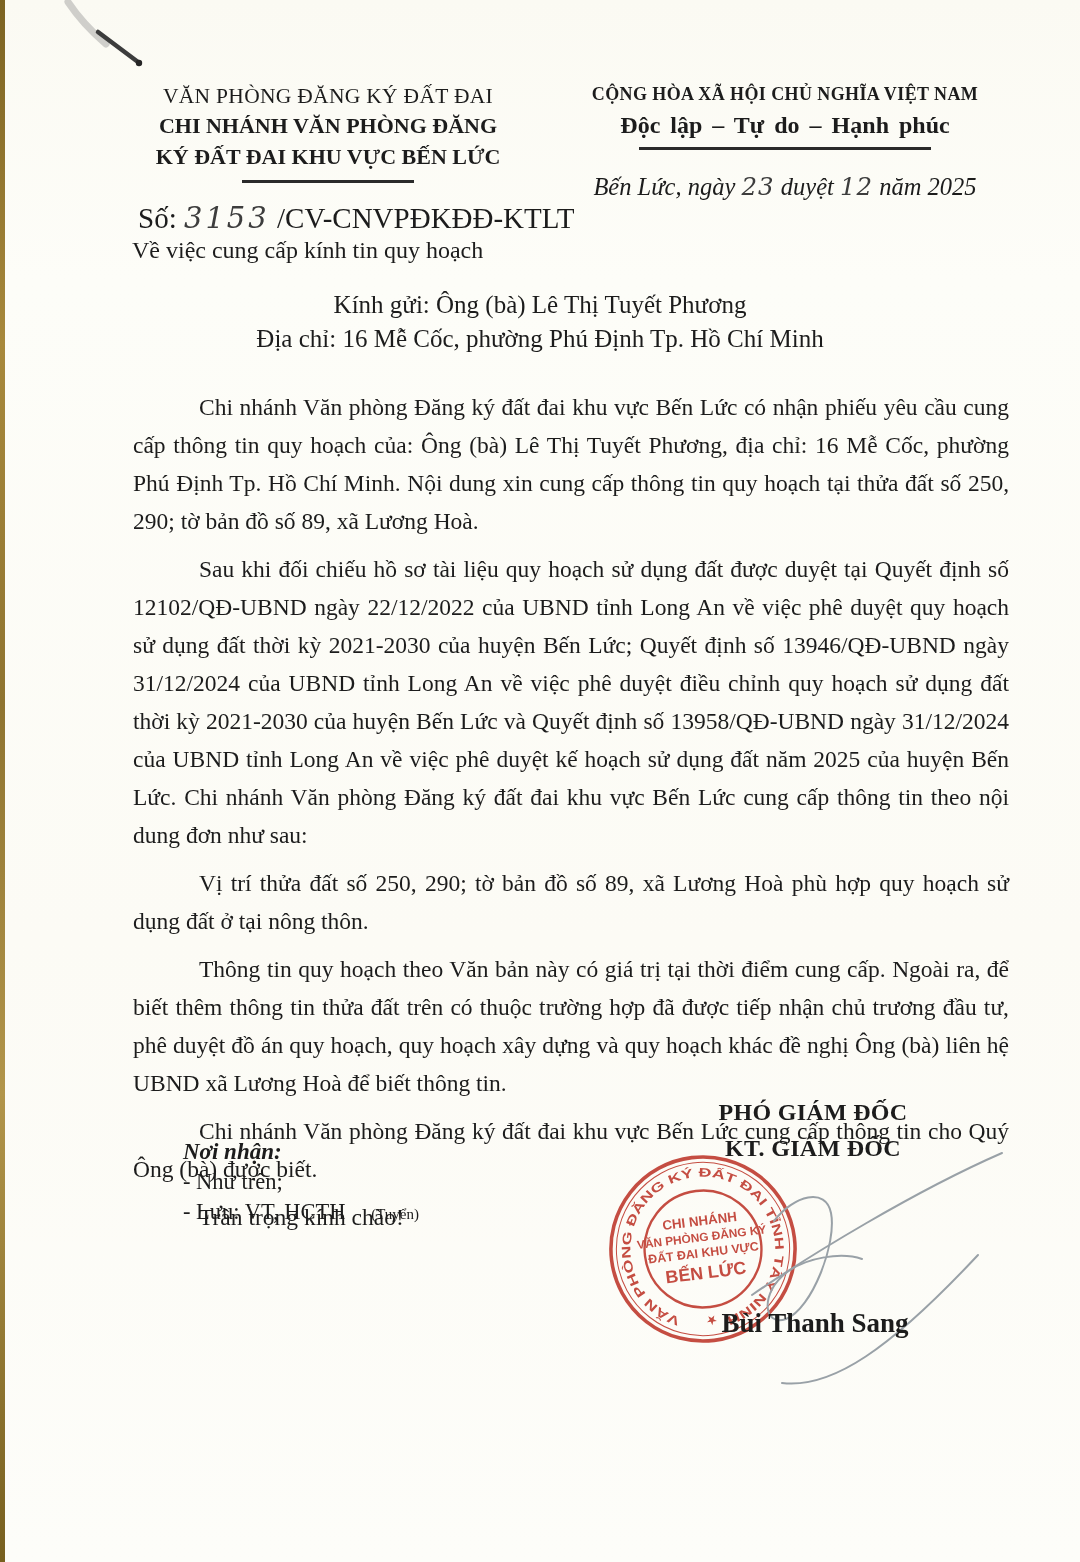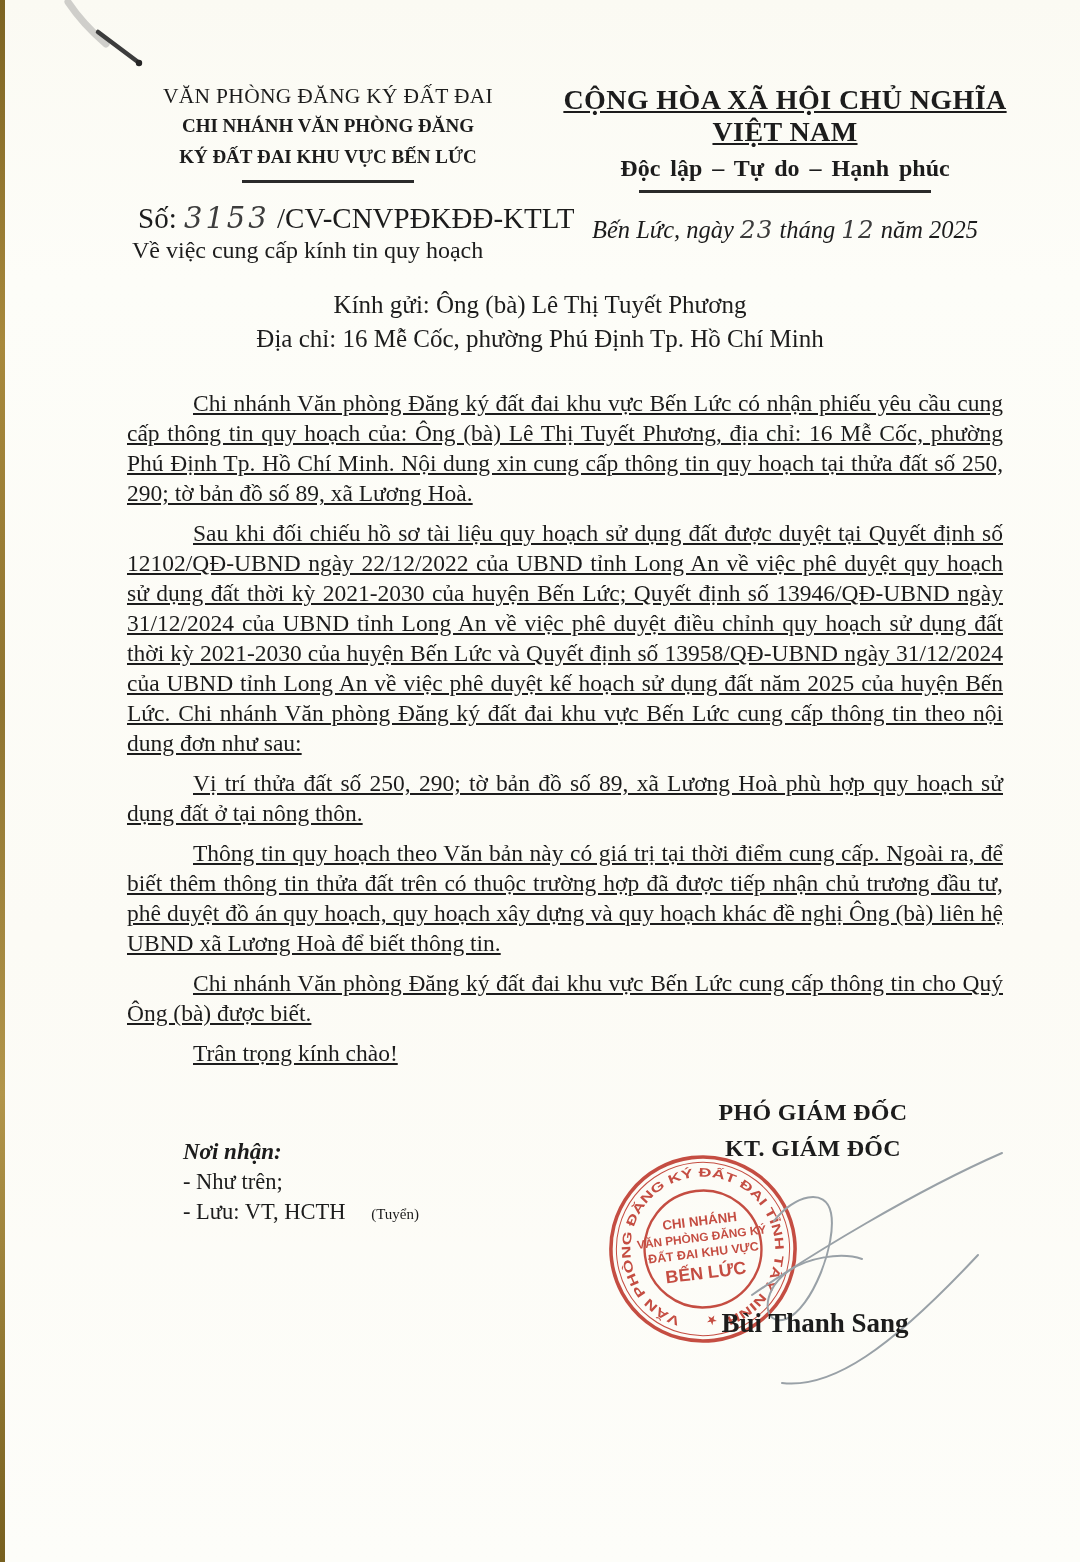--- a/index.html
+++ b/index.html
@@ -12,36 +12,36 @@
   }
   
   .edge-left{position:absolute;left:0;top:0;bottom:0;width:5px;
     background:linear-gradient(180deg,#7c6322 0%,#a8893c 22%,#8f7430 45%,#b2954a 70%,#77601f 100%);}
   .edge-right{position:absolute;right:0;top:1085px;height:330px;width:7px;
     background:linear-gradient(to left, rgba(130,130,132,.5), rgba(130,130,132,0));}
   .corner-mark{position:absolute;left:40px;top:0;}
   
   .hdr-left{position:absolute;left:118px;top:84px;width:420px;text-align:center;}
   .hdr-left .org-parent{font-size:21.5px;letter-spacing:.3px;}
-  .hdr-left .org-name{font-size:19px;font-weight:bold;line-height:29px;margin-top:2px;}
+  .hdr-left .org-name{font-size:22px;font-weight:bold;line-height:29px;margin-top:2px;}
   .rule-left{width:172px;height:3px;background:#2a2a2a;margin:9px auto 0;}
   .so-line{margin-top:18px;text-align:left;padding-left:20px;font-size:29px;white-space:nowrap;}
   .hand{font-family:"DejaVu Serif",serif;font-style:italic;font-weight:400;color:#3d3d3d;letter-spacing:3px;}
   .subject{margin-top:2px;text-align:left;padding-left:14px;font-size:24px;white-space:nowrap;}
   .hdr-right{position:absolute;left:560px;top:84px;width:450px;text-align:center;}
-  .hdr-right .national{font-size:28px;font-weight:bold;letter-spacing:.4px;text-decoration:underline;}
+  .hdr-right .national{font-size:18px;font-weight:bold;letter-spacing:.4px;}
   .hdr-right .motto{font-size:24px;font-weight:bold;margin-top:7px;word-spacing:4px;}
   .rule-right{width:292px;height:2.5px;background:#2a2a2a;margin:8px auto 0;}
   .date-line{margin-top:22px;font-style:italic;font-size:24.5px;white-space:nowrap;}
   .date-line .hand{letter-spacing:1px;}
   
   .recipient{position:absolute;left:80px;top:288px;width:920px;text-align:center;font-size:25px;line-height:34px;}
   .recipient .bold{font-weight:normal;}
   
-  .body-text{position:absolute;left:127px;top:388px;width:876px;font-size:23.5px;line-height:30px;text-align:justify;text-decoration:underline;}
+  .body-text{position:absolute;left:133px;top:388px;width:876px;font-size:23.5px;line-height:38px;text-align:justify;}
   .body-text p{margin:0 0 10px 0;text-indent:66px;}
   .closing{text-indent:66px;font-size:23.5px;}
   
   .noi-nhan{position:absolute;left:183px;top:1108px;font-size:22.5px;line-height:30px;}
   .noi-nhan .label{font-weight:bold;font-style:italic;font-size:23px;margin-top:29px;}
   .noi-nhan .small{font-size:15px;margin-left:20px;}
   .sig-titles{position:absolute;left:628px;top:1094px;width:370px;text-align:center;
     font-weight:bold;font-size:24px;line-height:36px;letter-spacing:.3px;}
   .stamp{position:absolute;left:604px;top:1150px;width:198px;height:198px;opacity:.9;}
   .signature{position:absolute;left:690px;top:1133px;width:330px;height:262px;}
@@ -75,21 +75,21 @@
     <div class="subject">Về việc cung cấp kính tin quy hoạch</div>
   </div>
 
   <div class="hdr-right">
     <div class="national">CỘNG HÒA XÃ HỘI CHỦ NGHĨA VIỆT NAM</div>
     <div class="motto">Độc lập – Tự do – Hạnh phúc</div>
     <div class="rule-right"></div>
     <div class="date-line">
       <span>Bến Lức, ngày</span>
       <span class="hand">23</span>
-      <span>tháng</span>
+      <span>duyệt</span>
       <span class="hand">12</span>
       <span>năm</span>
       <span>2025</span>
     </div>
   </div>
 
   <div class="recipient">
     <div><span class="bold">Kính gửi:</span><span> Ông (bà) Lê Thị Tuyết Phương</span></div>
     <div>Địa chỉ: 16 Mễ Cốc, phường Phú Định Tp. Hồ Chí Minh</div>
   </div>

